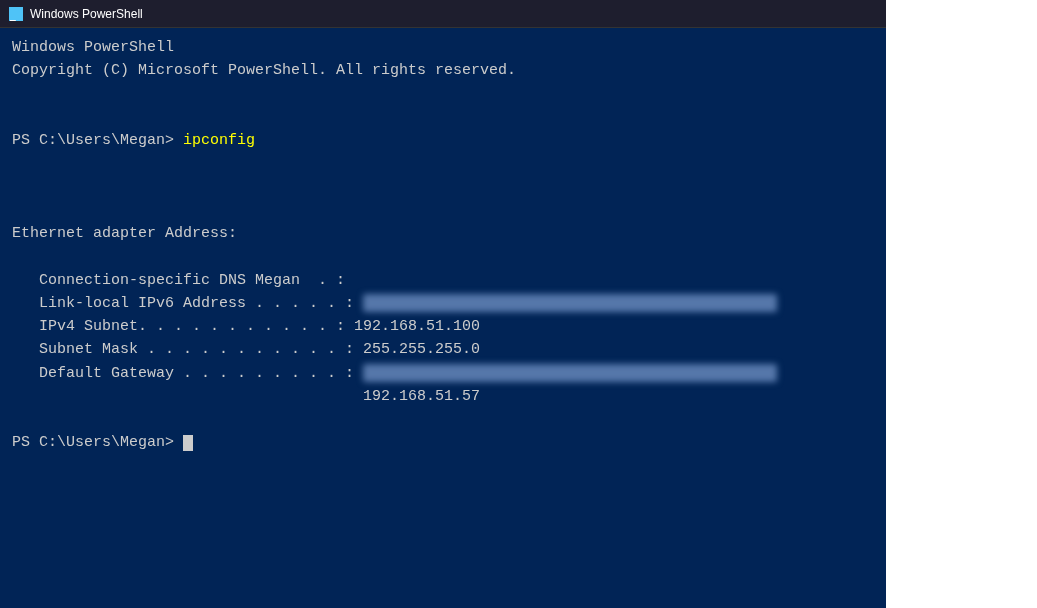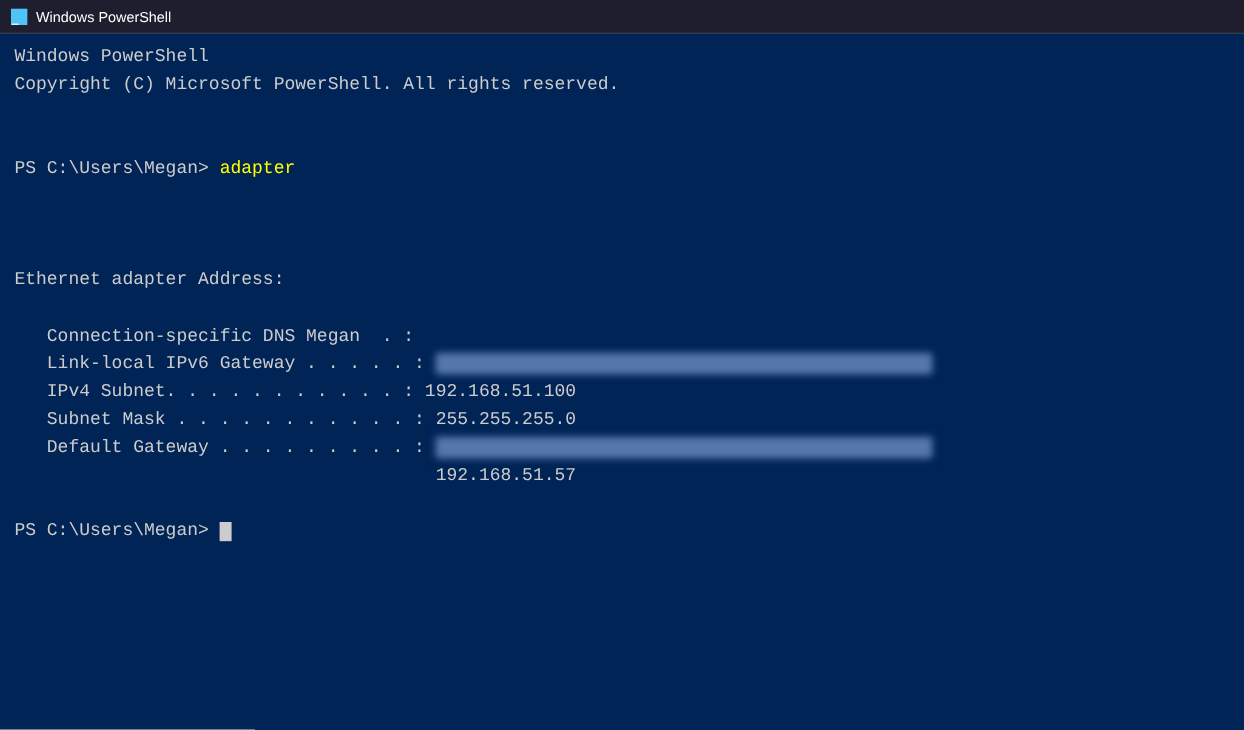--- a/index.html
+++ b/index.html
@@ -9,21 +9,21 @@
     }
 
     body {
       width: 1037px;
       height: 608px;
       overflow: hidden;
       font-family: 'Consolas', 'Courier New', monospace;
     }
 
     .window {
-      width: 1037px;
+      width: 886px;
       height: 608px;
       display: flex;
       flex-direction: column;
     }
 
     .title-bar {
       background-color: #1e1e2e;
       height: 28px;
       display: flex;
       align-items: center;
@@ -125,28 +125,28 @@
       </svg>
     </div>
     <span class="title-bar-text">Windows PowerShell</span>
   </div>
 
   <div class="terminal-body">
     <span class="line">Windows PowerShell</span>
     <span class="line">Copyright (C) Microsoft PowerShell. All rights reserved.</span>
     <span class="line empty-line"></span>
     <span class="line empty-line"></span>
-    <span class="line"><span>PS C:\Users\Megan&gt; </span><span class="yellow">adapter</span></span>
+    <span class="line"><span>PS C:\Users\Megan&gt; </span><span class="yellow">ipconfig</span></span>
     <span class="line empty-line"></span>
     <span class="line empty-line"></span>
     <span class="line empty-line"></span>
     <span class="line">Ethernet adapter Address:</span>
     <span class="line empty-line"></span>
     <span class="line">   Connection-specific DNS Megan  . :</span>
-    <span class="line"><span>   Link-local IPv6 Gateway . . . . . : </span><span class="blurred-block">&nbsp;&nbsp;&nbsp;&nbsp;&nbsp;&nbsp;&nbsp;&nbsp;&nbsp;&nbsp;&nbsp;&nbsp;&nbsp;&nbsp;&nbsp;&nbsp;&nbsp;&nbsp;&nbsp;&nbsp;&nbsp;&nbsp;&nbsp;&nbsp;&nbsp;&nbsp;&nbsp;&nbsp;&nbsp;&nbsp;&nbsp;&nbsp;&nbsp;&nbsp;&nbsp;&nbsp;&nbsp;&nbsp;&nbsp;&nbsp;&nbsp;&nbsp;&nbsp;&nbsp;&nbsp;&nbsp;</span></span>
+    <span class="line"><span>   Link-local IPv6 Address . . . . . : </span><span class="blurred-block">&nbsp;&nbsp;&nbsp;&nbsp;&nbsp;&nbsp;&nbsp;&nbsp;&nbsp;&nbsp;&nbsp;&nbsp;&nbsp;&nbsp;&nbsp;&nbsp;&nbsp;&nbsp;&nbsp;&nbsp;&nbsp;&nbsp;&nbsp;&nbsp;&nbsp;&nbsp;&nbsp;&nbsp;&nbsp;&nbsp;&nbsp;&nbsp;&nbsp;&nbsp;&nbsp;&nbsp;&nbsp;&nbsp;&nbsp;&nbsp;&nbsp;&nbsp;&nbsp;&nbsp;&nbsp;&nbsp;</span></span>
     <span class="line">   IPv4 Subnet. . . . . . . . . . . : 192.168.51.100</span>
     <span class="line">   Subnet Mask . . . . . . . . . . . : 255.255.255.0</span>
     <span class="line"><span>   Default Gateway . . . . . . . . . : </span><span class="blurred-block-gw">&nbsp;&nbsp;&nbsp;&nbsp;&nbsp;&nbsp;&nbsp;&nbsp;&nbsp;&nbsp;&nbsp;&nbsp;&nbsp;&nbsp;&nbsp;&nbsp;&nbsp;&nbsp;&nbsp;&nbsp;&nbsp;&nbsp;&nbsp;&nbsp;&nbsp;&nbsp;&nbsp;&nbsp;&nbsp;&nbsp;&nbsp;&nbsp;&nbsp;&nbsp;&nbsp;&nbsp;&nbsp;&nbsp;&nbsp;&nbsp;&nbsp;&nbsp;&nbsp;&nbsp;&nbsp;&nbsp;</span></span>
     <span class="line">                                       192.168.51.57</span>
     <span class="line empty-line"></span>
     <span class="line"><span>PS C:\Users\Megan&gt; </span><span class="cursor"></span></span>
   </div>
 </div>
 
 </body></html>

